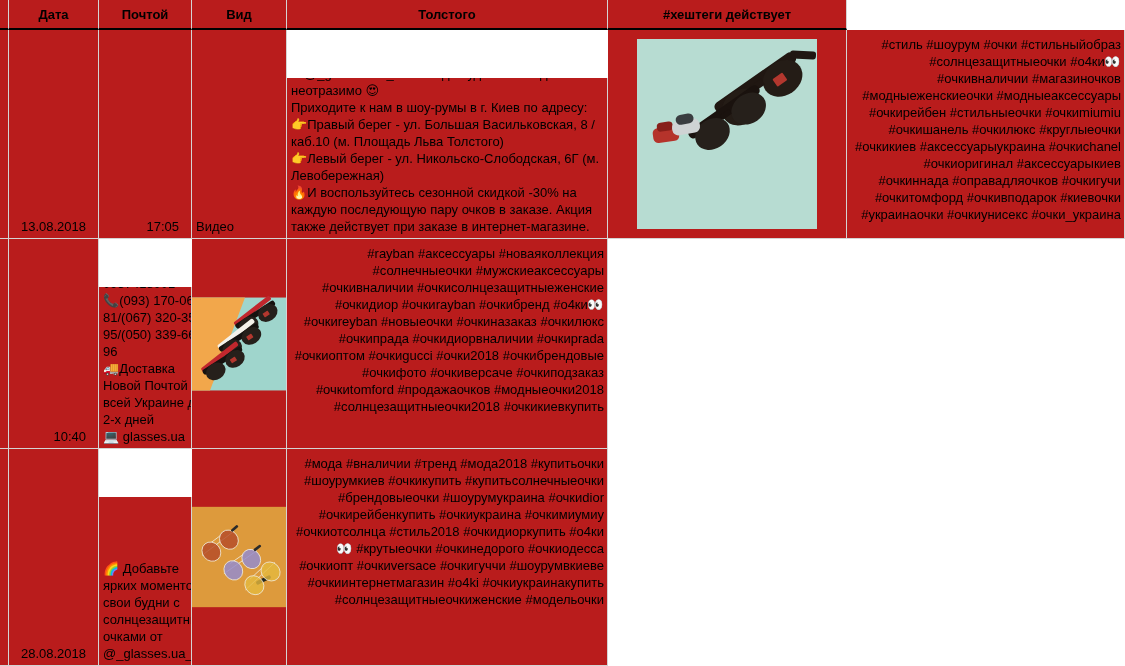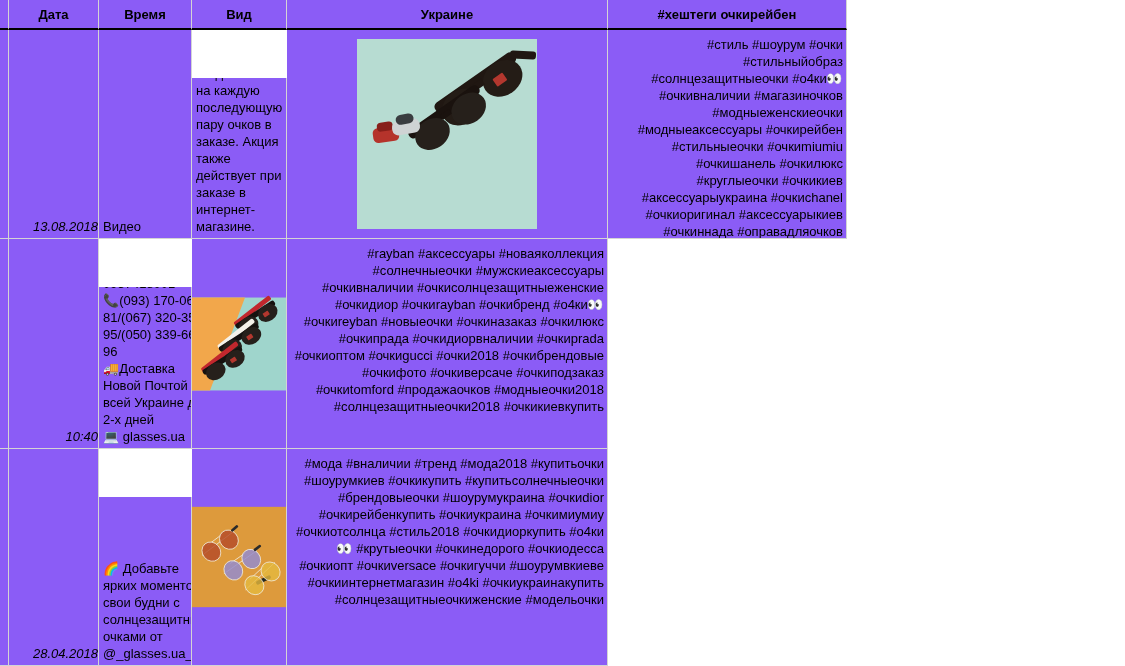--- a/index.html
+++ b/index.html
@@ -12,56 +12,57 @@
   .row{
     display:grid;
     grid-template-columns:9px 90px 93px 95px 321px 239px 278px;
   }
   .cell{
     box-sizing:border-box;
     border-right:1px solid #d4d4d4;
     border-bottom:1px solid #d4d4d4;
     font-size:13px;line-height:17px;
     overflow:hidden;
-    background:#8b5cf6;
+    background:#b91c1c;
   }
   .hdr-row .cell{
     height:30px;
     border-bottom:2px solid #000;
     display:flex;align-items:center;justify-content:center;
     font-weight:bold;font-size:13px;
   }
   .r1{height:209px;} .r2{height:210px;} .r3{height:217px;}
   .bottom{display:flex;align-items:flex-end;}
-  .date-cell,.time-cell{justify-content:flex-end;text-align:right;padding:0 0 3px 2px;font-style:italic;}
+  .date-cell,.time-cell{justify-content:flex-end;text-align:right;padding:0 12px 3px 2px;}
   .type-cell{padding:4px 2px 3px 4px;}
   .text-cell{padding:0 4px 3px 4px;margin-top:48px;}
   .txt{white-space:pre-wrap;}
   .tags-cell{padding:6px 3px 2px 4px;text-align:right;}
   .img-cell{display:flex;align-items:center;justify-content:center;}
   .spacer-cell{border-right:1px solid #d4d4d4;}
   svg{display:block;}
 </style>
 </head>
 <body>
 
 <div class="sheet">
 
   <div class="row hdr-row">
     <div class="cell spacer-cell"></div>
     <div class="cell">Дата</div>
-    <div class="cell">Время</div>
+    <div class="cell">Почтой</div>
     <div class="cell">Вид</div>
-    <div class="cell">Украине</div>
-    <div class="cell">#хештеги очкирейбен</div>
+    <div class="cell">Толстого</div>
+    <div class="cell">#хештеги действует</div>
   </div>
 
   <div class="row r1">
     <div class="cell spacer-cell"></div>
     <div class="cell bottom date-cell">13.08.2018</div>
+    <div class="cell bottom time-cell">17:05</div>
     <div class="cell bottom type-cell">Видео</div>
     <div class="cell bottom text-cell">
         <div class="txt">С @_glasses.ua_ вы всегда будете выглядеть неотразимо 😍
 Приходите к нам в шоу-румы в г. Киев по адресу:
 👉Правый берег - ул. Большая Васильковская, 8 / каб.10 (м. Площадь Льва Толстого)
 👉Левый берег - ул. Никольско-Слободская, 6Г (м. Левобережная)
 🔥И воспользуйтесь сезонной скидкой -30% на каждую последующую пару очков в заказе. Акция также действует при заказе в интернет-магазине.</div>
       </div>
     <div class="cell img-cell">
       <svg width="180" height="190" viewBox="0 0 180 190" role="img" aria-label="Two black wayfarer sunglasses and two small toy cars on a mint green background">
@@ -134,21 +135,21 @@
         </g>
       </svg>
     </div>
     <div class="cell tags-cell">
         <div>#rayban #аксессуары #новаяколлекция #солнечныеочки #мужскиеаксессуары #очкивналичии #очкисолнцезащитныеженские #очкидиор #очкиrayban #очкибренд #о4ки👀 #очкиreyban #новыеочки #очкиназаказ #очкилюкс #очкипрада #очкидиорвналичии #очкиprada #очкиоптом #очкиgucci #очки2018 #очкибрендовые #очкифото #очкиверсаче #очкиподзаказ #очкиtomford #продажаочков #модныеочки2018 #солнцезащитныеочки2018 #очкикиевкупить</div>
       </div>
   </div>
 
   <div class="row r3">
     <div class="cell spacer-cell"></div>
-    <div class="cell bottom date-cell">28.04.2018</div>
+    <div class="cell bottom date-cell">28.08.2018</div>
     <div class="cell bottom text-cell">
         <div class="txt">🌈 Добавьте ярких моментов в свои будни с солнцезащитными очками от @_glasses.ua_</div>
       </div>
     <div class="cell img-cell">
       <svg width="178" height="190" viewBox="0 0 178 190" role="img" aria-label="Three aviator sunglasses with orange, purple and yellow lenses on an orange background">
         <rect width="178" height="190" fill="#dd9a3c"></rect>
         <g transform="translate(52,72) rotate(-40)" stroke="#f0ead9" stroke-width="1.5">
           <line x1="-38" y1="-6" x2="38" y2="-2" fill="none"></line>
           <line x1="-18" y1="-14" x2="18" y2="-12" fill="none"></line>
           <ellipse cx="-20" cy="0" rx="17" ry="19" fill="#b44a28" fill-opacity="0.82"></ellipse>

